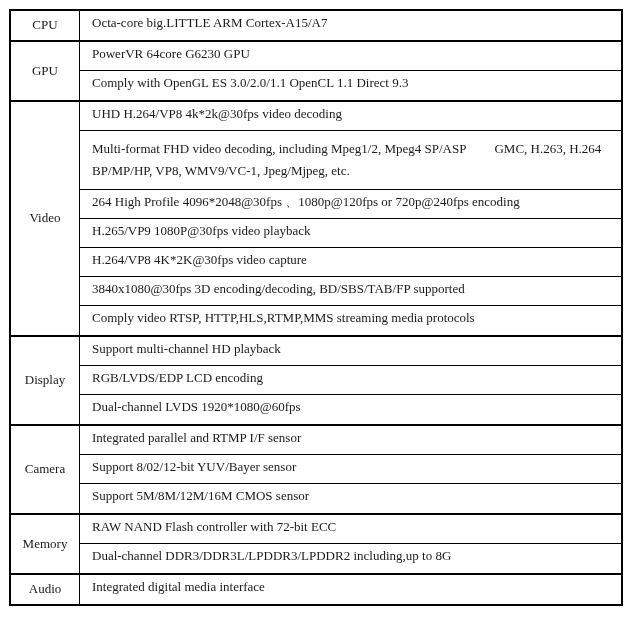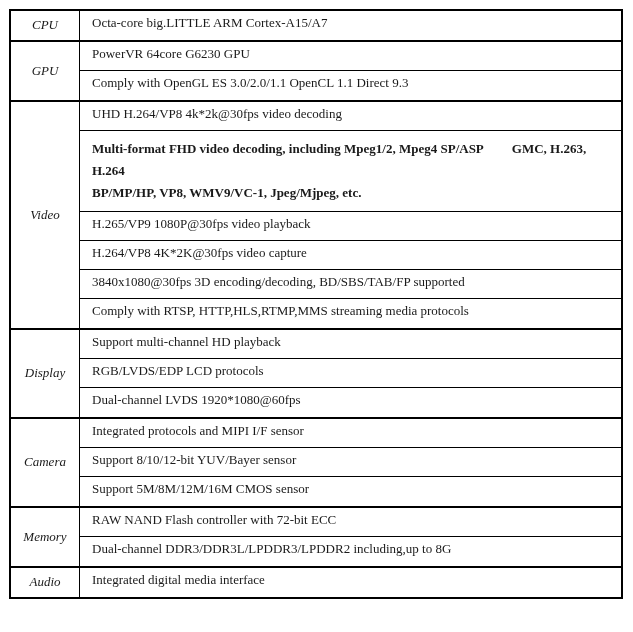--- a/index.html
+++ b/index.html
@@ -38,21 +38,20 @@
     min-width: 69px;
     box-sizing: border-box;
     border-right: 1px solid #000000;
     display: flex;
     align-items: center;
     justify-content: center;
     font-size: 13px;
     line-height: 1.25;
     text-align: center;
     padding: 0 2px;
-    font-style: italic;
   }
 
   .rows {
     flex: 1 1 auto;
     min-width: 0;
   }
 
   .row {
     box-sizing: border-box;
     border-bottom: 1px solid #000000;
@@ -63,21 +62,20 @@
     font-size: 13px;
     line-height: 1.45;
   }
   .row:last-child {
     border-bottom: none;
   }
   .row.multiline {
     display: block;
     padding-top: 7px;
     padding-bottom: 7px;
-    font-weight: bold;
   }
   .row.multiline .line {
     display: block;
     min-height: 21px;
     line-height: 22px;
   }
   .gap {
     display: inline-block;
     width: 28px;
   }
@@ -100,39 +98,40 @@
       </div>
     </div>
     <div class="section">
       <div class="label-cell">Video</div>
       <div class="rows">
         <div class="row">UHD H.264/VP8 4k*2k@30fps video decoding</div>
         <div class="row multiline">
           <span class="line"><span>Multi-format FHD video decoding, including Mpeg1/2, Mpeg4 SP/ASP</span><span class="gap"></span><span>GMC, H.263, H.264</span></span>
           <span class="line">BP/MP/HP, VP8, WMV9/VC-1, Jpeg/Mjpeg, etc.</span>
         </div>
+        <div class="row">264 High Profile 4096*2048@30fps 、1080p@120fps or 720p@240fps encoding</div>
         <div class="row">H.265/VP9 1080P@30fps video playback</div>
         <div class="row">H.264/VP8 4K*2K@30fps video capture</div>
         <div class="row">3840x1080@30fps 3D encoding/decoding, BD/SBS/TAB/FP supported</div>
-        <div class="row">Comply with RTSP, HTTP,HLS,RTMP,MMS streaming media protocols</div>
+        <div class="row">Comply video RTSP, HTTP,HLS,RTMP,MMS streaming media protocols</div>
       </div>
     </div>
     <div class="section">
       <div class="label-cell">Display</div>
       <div class="rows">
         <div class="row">Support multi-channel HD playback</div>
-        <div class="row">RGB/LVDS/EDP LCD protocols</div>
+        <div class="row">RGB/LVDS/EDP LCD encoding</div>
         <div class="row">Dual-channel LVDS 1920*1080@60fps</div>
       </div>
     </div>
     <div class="section">
       <div class="label-cell">Camera</div>
       <div class="rows">
-        <div class="row">Integrated protocols and MIPI I/F sensor</div>
-        <div class="row">Support 8/10/12-bit YUV/Bayer sensor</div>
+        <div class="row">Integrated parallel and RTMP I/F sensor</div>
+        <div class="row">Support 8/02/12-bit YUV/Bayer sensor</div>
         <div class="row">Support 5M/8M/12M/16M CMOS sensor</div>
       </div>
     </div>
     <div class="section">
       <div class="label-cell">Memory</div>
       <div class="rows">
         <div class="row">RAW NAND Flash controller with 72-bit ECC</div>
         <div class="row">Dual-channel DDR3/DDR3L/LPDDR3/LPDDR2 including,up to 8G</div>
       </div>
     </div>

